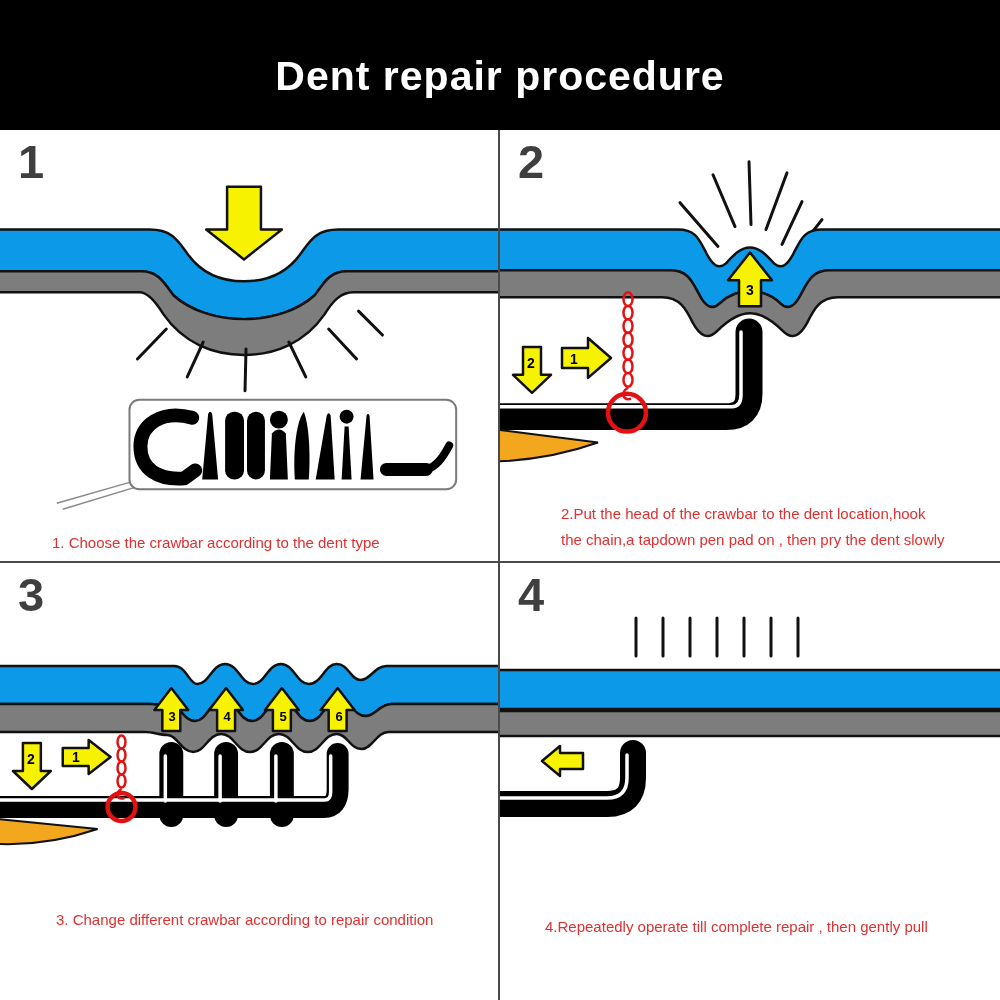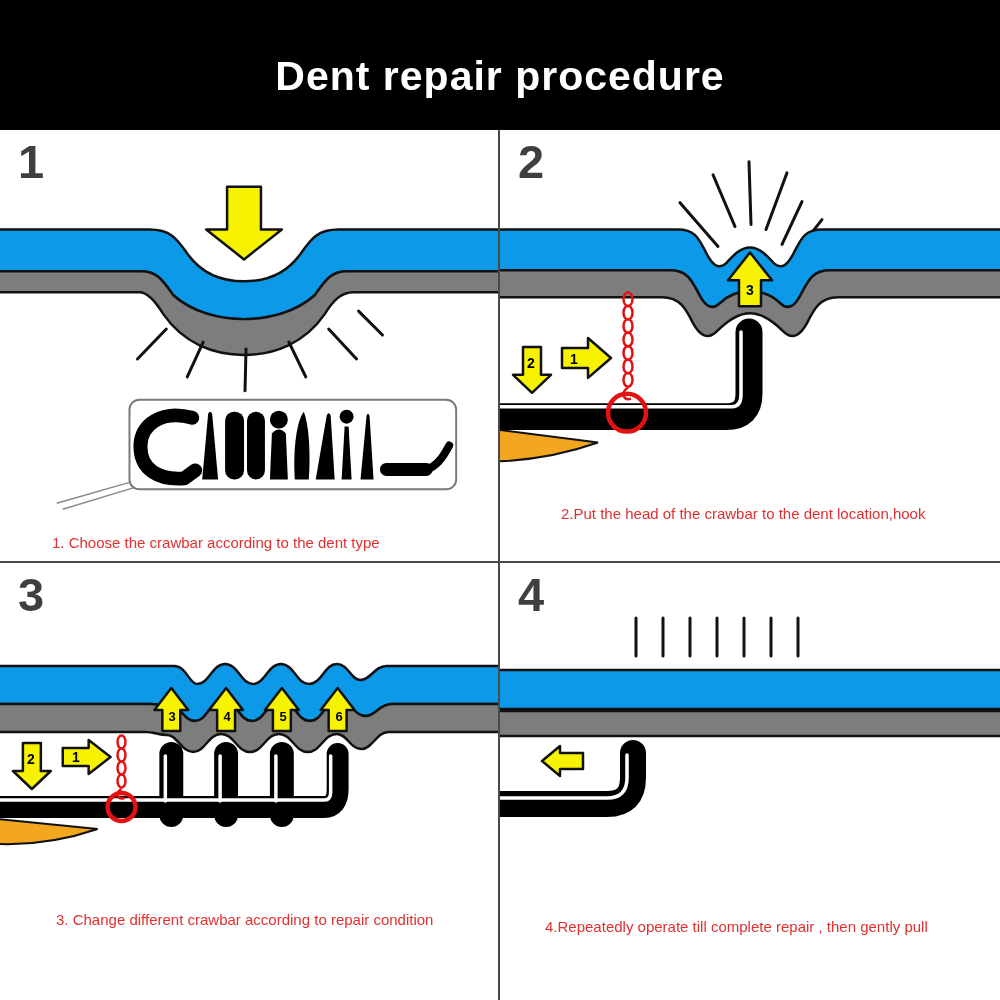--- a/index.html
+++ b/index.html
@@ -127,20 +127,21 @@
         <polygon class="yarrow" points="23,218 41,218 41,246 51,246 32,264 13,246 23,246"></polygon>
         <polygon class="yarrow" points="62,219 88,219 88,209 111,229 88,249 88,239 62,239"></polygon>
         <path class="pad" d="M-3,301 L98,314 Q50,331 -3,333 Z"></path>
       </svg>
       <div class="panel-number">2</div>
       <span class="alabel" style="left:31px;top:233px;">2</span>
       <span class="alabel" style="left:74px;top:229px;">1</span>
       <span class="alabel" style="left:250px;top:160px;">3</span>
       <div class="caption cap2">
         <div>2.Put the head of the crawbar to the dent location,hook</div>
+        <div>the chain,a tapdown pen pad on , then pry the dent slowly</div>
       </div>
     </section>
 
     <section class="panel p3">
       <svg viewBox="0 0 500 437" preserveAspectRatio="none">
         <g>
           <path class="band-blue" d="M-5,103 H175 C187,103 190,121 198,121 C210,121 213,101 226,101 C239,101 242,121 254,121 C266,121 269,101 282,101 C295,101 298,121 310,121 C323,121 326,101 338,101 C350,101 352,117 362,117 C372,117 376,103 388,103 H505 V141 H393 C381,141 377,153 367,153 C355,153 352,137 340,137 C327,137 324,158 311,158 C298,158 295,137 282,137 C269,137 266,158 253,158 C240,158 237,137 224,137 C211,137 208,158 196,158 C184,158 182,143 172,143 C164,143 158,141 150,141 H-5 Z"></path>
         </g>
         <g>
           <path class="band-gray" d="M-5,141 H150 C158,141 164,143 172,143 C182,143 184,158 196,158 C208,158 211,137 224,137 C237,137 240,158 253,158 C266,158 269,137 282,137 C295,137 298,158 311,158 C324,158 327,137 340,137 C352,137 355,153 367,153 C377,153 381,141 393,141 H505 V169 H390 C378,169 374,186 363,186 C351,186 349,171 338,171 C325,171 322,189 309,189 C296,189 293,171 280,171 C267,171 264,189 251,189 C238,189 235,171 222,171 C209,171 206,189 194,189 C182,189 178,172 168,172 C160,172 154,169 146,169 H-5 Z"></path>

